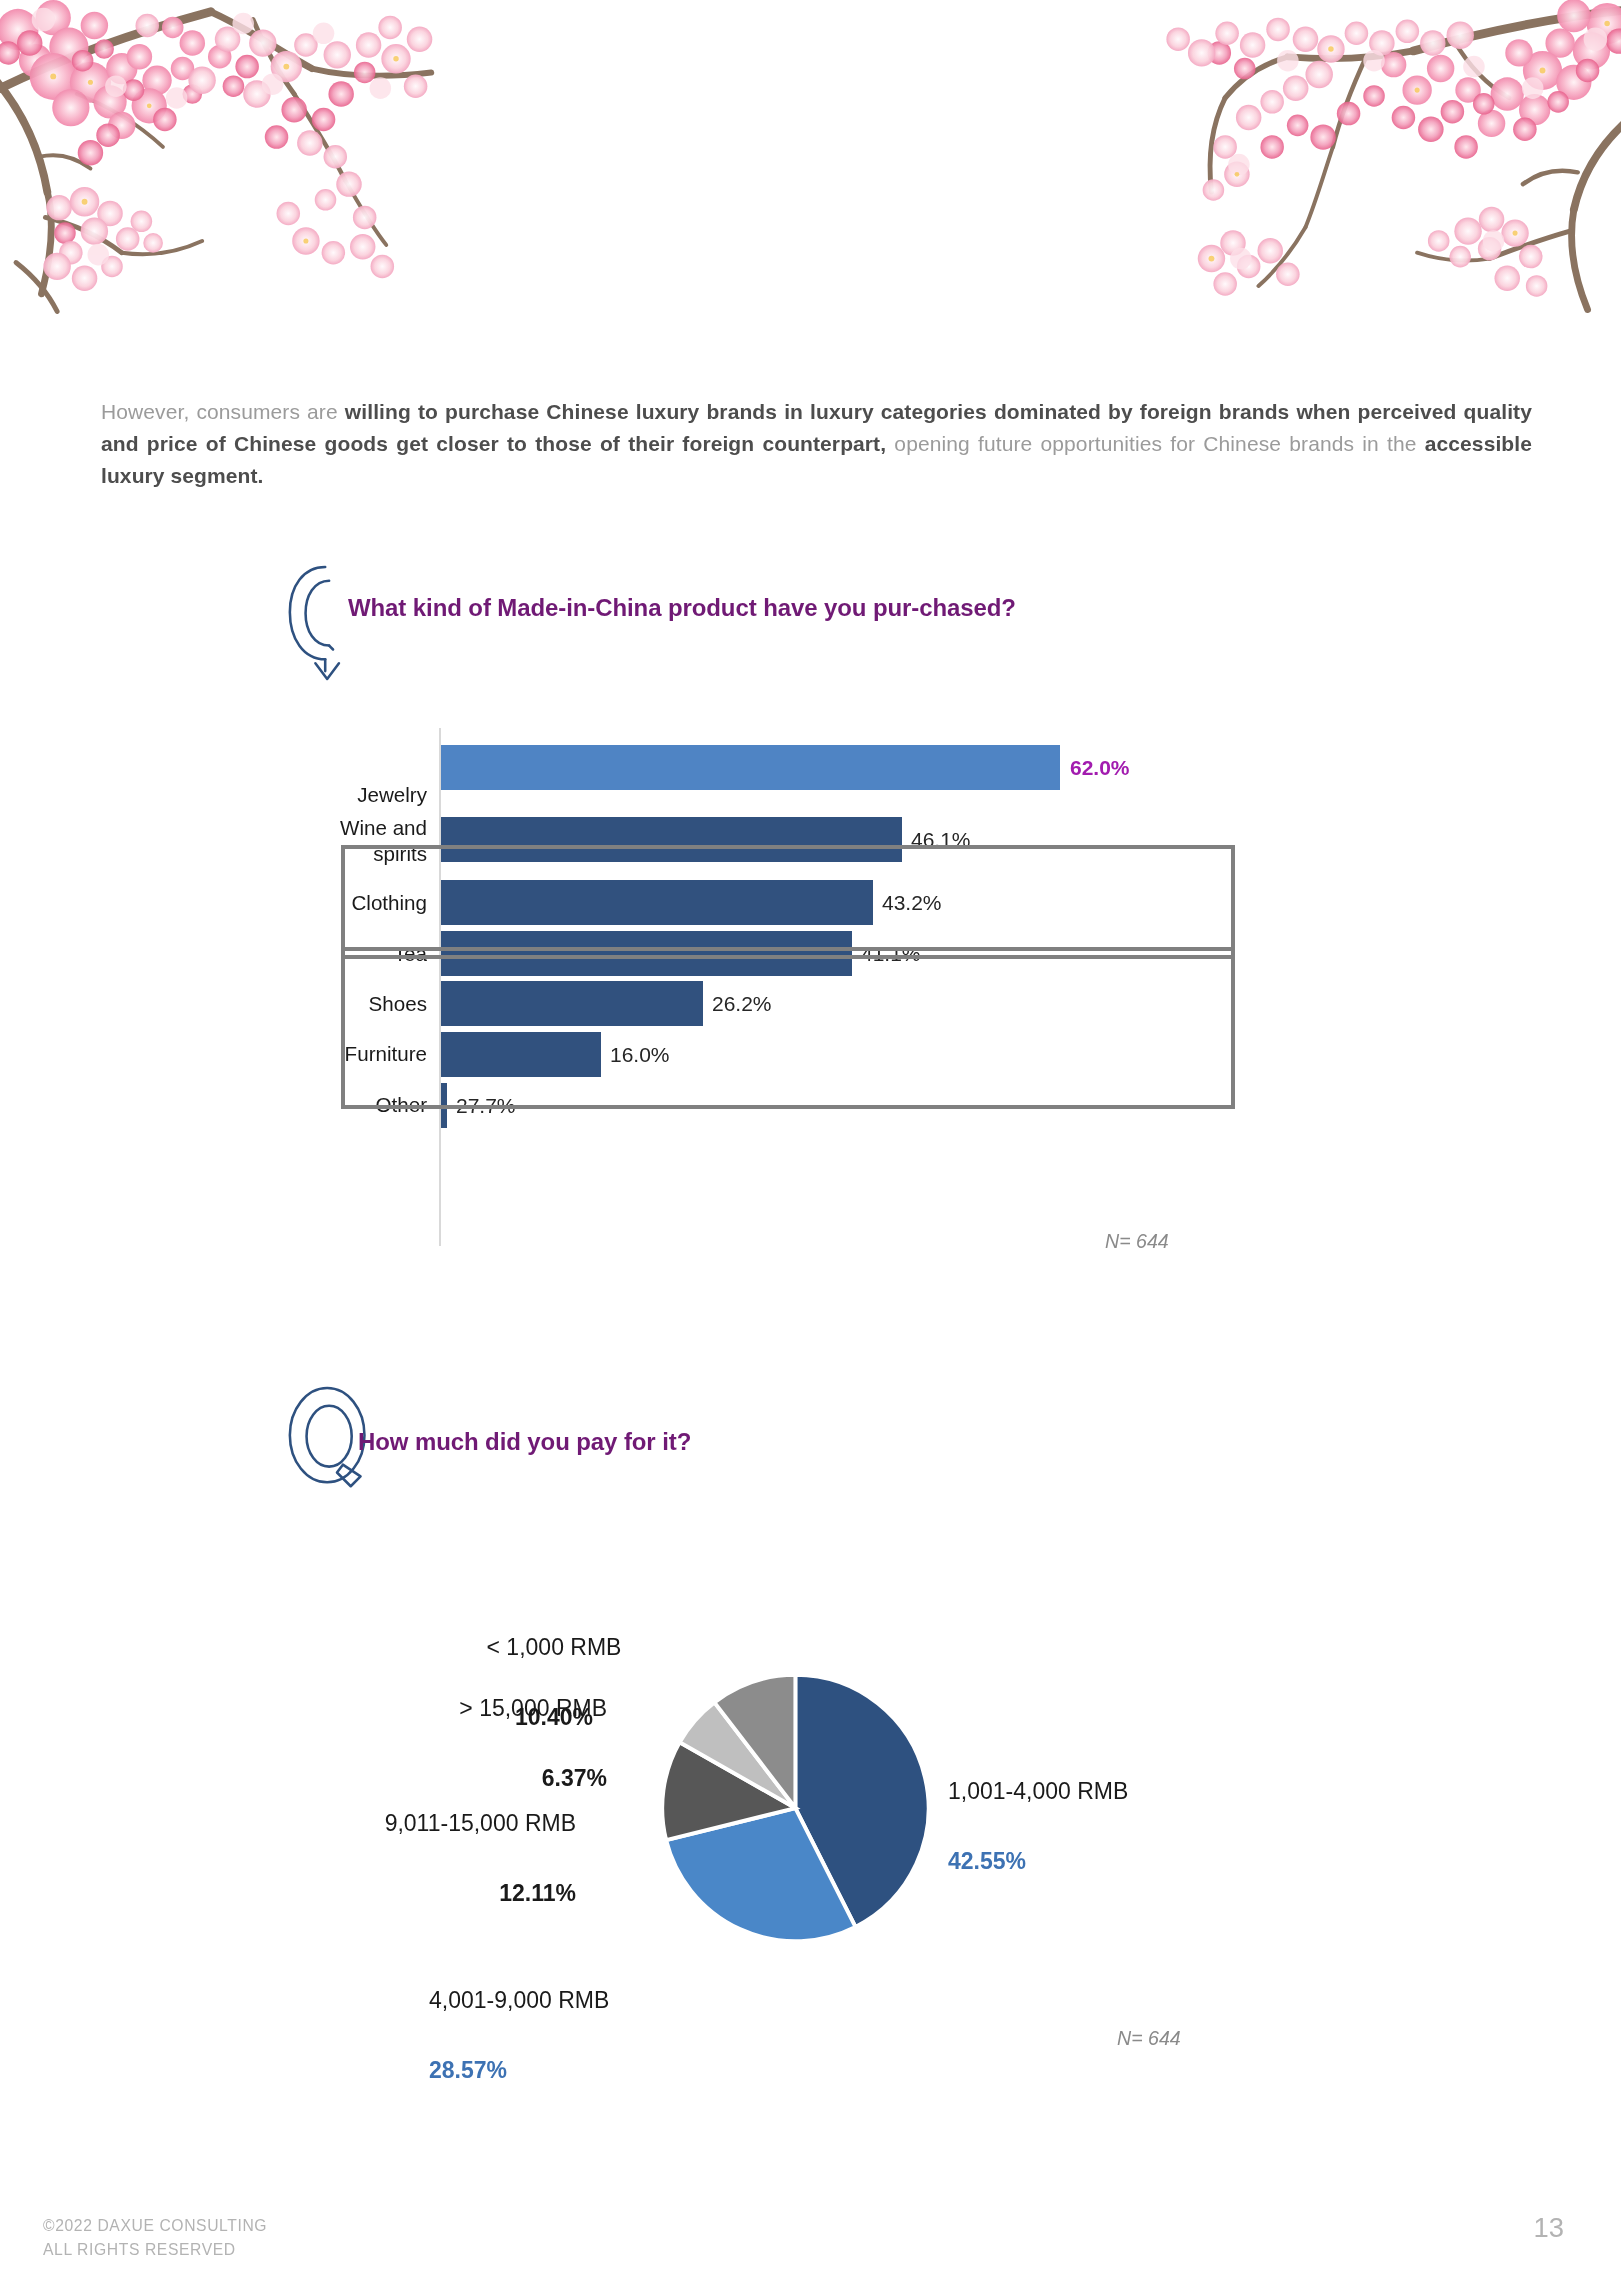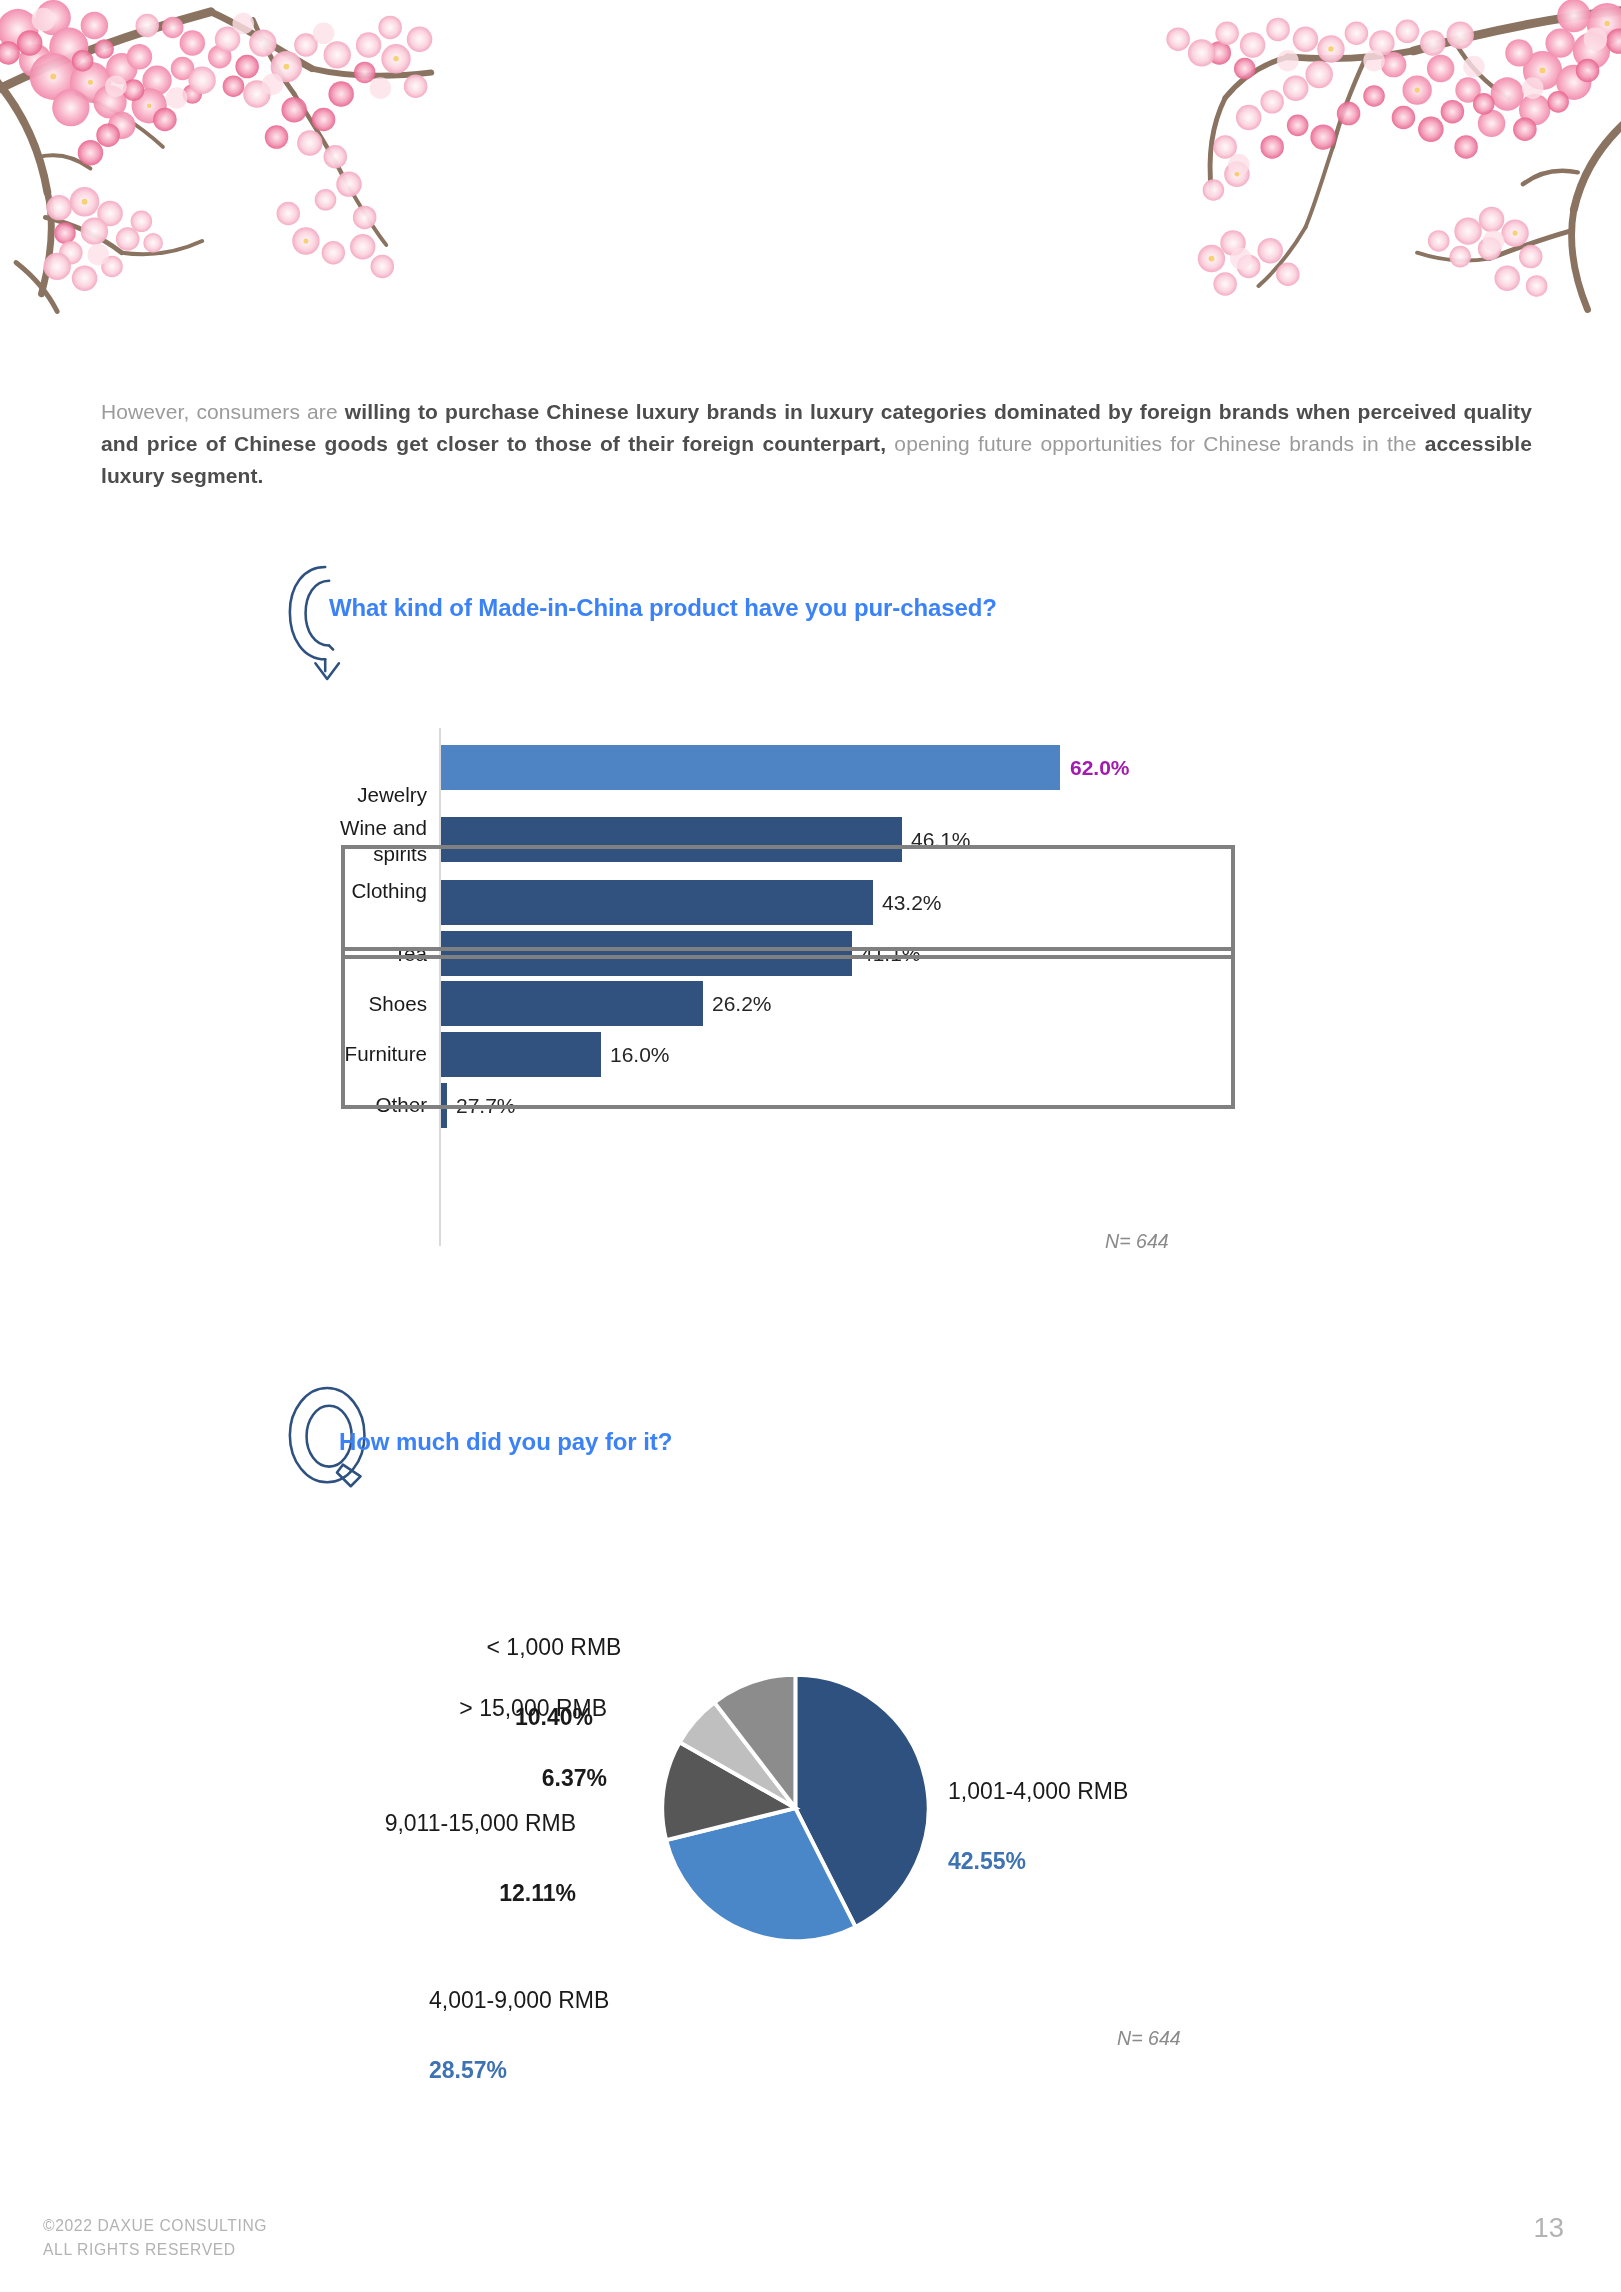--- a/index.html
+++ b/index.html
@@ -30,25 +30,26 @@
     text-align:justify;
     text-align-last:left;
   }
   .intro b{color:#4d4d4d;font-weight:bold;}
 
   
   .qblock{position:absolute;}
   .qblock .qmark{position:absolute;left:0;top:0;}
   .qblock .qtext{
     position:absolute;
-    color:#3b82f6;
+    color:#701a75;
     font-size:24px;
     font-weight:bold;
     line-height:32px;
     letter-spacing:-0.1px;
+    margin-left:19px;
   }
 
   #question-1{left:282px;top:561px;width:882px;height:127px;}
   #question-1 .qtext{left:47px;top:31px;width:676px;}
 
   #question-2{left:282px;top:1384px;width:686px;height:127px;}
   #question-2 .qtext{left:57px;top:42px;width:588px;}
 
   
   #bar-chart{
@@ -415,21 +416,21 @@
 <div id="bar-chart">
   <div class="bc-axis"></div>
   <div id="bar-rows-host">
       <div class="bc-label" style="top: 34px; margin-top: 28px;">Jewelry</div>
       <div class="bc-bar" style="top: 24.5px; width: 619px; background: rgb(79, 132, 196);"></div>
       <div class="bc-value accent" style="top: 24.5px; left: 747px;">62.0%</div>
       <div class="bc-label" style="top: 95px;">Wine and
 spirits</div>
       <div class="bc-bar" style="top: 97px; width: 461px; background: rgb(49, 81, 126);"></div>
       <div class="bc-value" style="top: 97px; left: 588px;">46.1%</div>
-      <div class="bc-label" style="top: 158px;">Clothing</div>
+      <div class="bc-label" style="top: 170px;">Clothing</div>
       <div class="bc-bar" style="top: 160px; width: 432px; background: rgb(49, 81, 126);"></div>
       <div class="bc-value" style="top: 160px; left: 559px;">43.2%</div>
       <div class="bc-label" style="top: 221px;">Tea</div>
       <div class="bc-bar" style="top: 211px; width: 411px; background: rgb(49, 81, 126);"></div>
       <div class="bc-value" style="top: 211px; left: 538px;">41.1%</div>
       <div class="bc-label" style="top: 271px;">Shoes</div>
       <div class="bc-bar" style="top: 261px; width: 262px; background: rgb(49, 81, 126);"></div>
       <div class="bc-value" style="top: 261px; left: 389px;">26.2%</div>
       <div class="bc-label" style="top: 321px;">Furniture</div>
       <div class="bc-bar" style="top: 312px; width: 160px; background: rgb(49, 81, 126);"></div>

